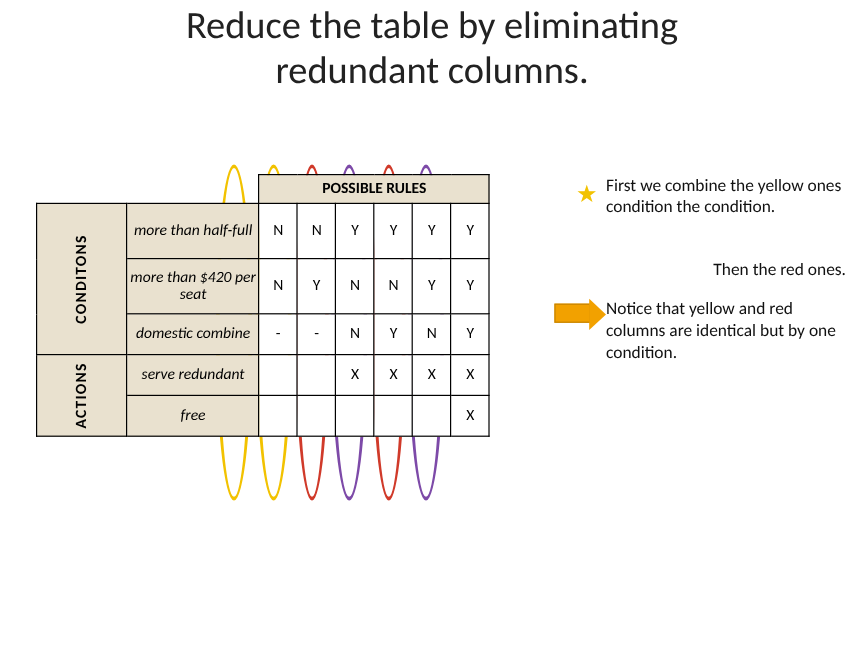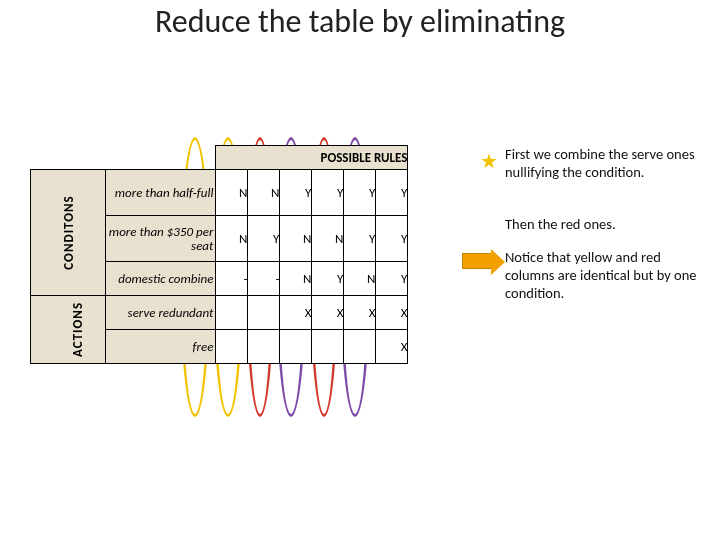--- a/index.html
+++ b/index.html
@@ -24,21 +24,21 @@
     width: 430px; height: 330px;
   }
   .tbl {
     position: absolute;
     left: 0; top: 0;
     border-collapse: collapse;
     table-layout: fixed;
   }
   .tbl th, .tbl td {
     border: 1.5px solid #000;
-    text-align: right;
+    text-align: center;
     font-size: 13px;
   }
   .tbl .lab-col { width: 38px; }
   .tbl .row-col { width: 110px; }
   .tbl .val-col { width: 32px; }
   .hdr {
     background: #e9e1cf;
     font-size: 12px;
     height: 24px;
     font-weight: bold;
@@ -95,20 +95,21 @@
     border: 3px solid;
     border-radius: 50% / 50%;
     pointer-events: none;
   }
 </style>
 </head>
 <body>
 
 <h1 class="title">
   <span>Reduce the table by eliminating</span><br>
+  <span>redundant columns.</span>
 </h1>
 
 <div class="stage">
 
   <div class="oval" style="border-color:#f2c200; left:150px; top:-8px; width:30px; height:280px;"></div>
   <div class="oval" style="border-color:#f2c200; left:183px; top:-8px; width:30px; height:280px;"></div>
   <div class="oval" style="border-color:#d03a2a; left:216px; top:-8px; width:28px; height:280px;"></div>
   <div class="oval" style="border-color:#7d4aa8; left:246px; top:-8px; width:30px; height:280px;"></div>
   <div class="oval" style="border-color:#d03a2a; left:280px; top:-8px; width:28px; height:280px;"></div>
   <div class="oval" style="border-color:#7d4aa8; left:310px; top:-8px; width:30px; height:280px;"></div>
@@ -134,21 +135,21 @@
       <td class="vlabel" rowspan="3"><span>CONDITONS</span></td>
       <td class="rowhdr">more than half-full</td>
       <td class="cell">N</td>
       <td class="cell">N</td>
       <td class="cell">Y</td>
       <td class="cell">Y</td>
       <td class="cell">Y</td>
       <td class="cell">Y</td>
     </tr>
     <tr>
-      <td class="rowhdr">more than $350 per seat</td>
+      <td class="rowhdr">more than $420 per seat</td>
       <td class="cell">N</td>
       <td class="cell">Y</td>
       <td class="cell">N</td>
       <td class="cell">N</td>
       <td class="cell">Y</td>
       <td class="cell">Y</td>
     </tr>
     <tr>
       <td class="rowhdr">domestic combine</td>
       <td class="cell cell-s">-</td>
@@ -175,18 +176,18 @@
       <td class="cell cell-s"></td>
       <td class="cell cell-s"></td>
       <td class="cell cell-s"></td>
       <td class="cell cell-s">X</td>
     </tr>
   </tbody>
     </table>
 </div>
 
 <div class="star" style="left:478px; top:150px;">★</div>
-<div class="arrow-note" style="left:505px; top:145px; width:205px;">First we combine the serve ones nullifying the condition.</div>
+<div class="arrow-note" style="left:505px; top:145px; width:205px;">First we combine the yellow ones condition the condition.</div>
 
-<div class="arrow-note" style="left:505px; top:215px; width:200px;">Then the red ones.</div>
+<div class="arrow-note" style="left:505px; top:215px; width:200px;text-align:right;">Then the red ones.</div>
 
 <div class="block-arrow" style="left:462px; top:253px;"></div>
 <div class="arrow-note" style="left:505px; top:248px; width:205px;">Notice  that yellow and red columns are identical but by one condition.</div>
 
 </body></html>

